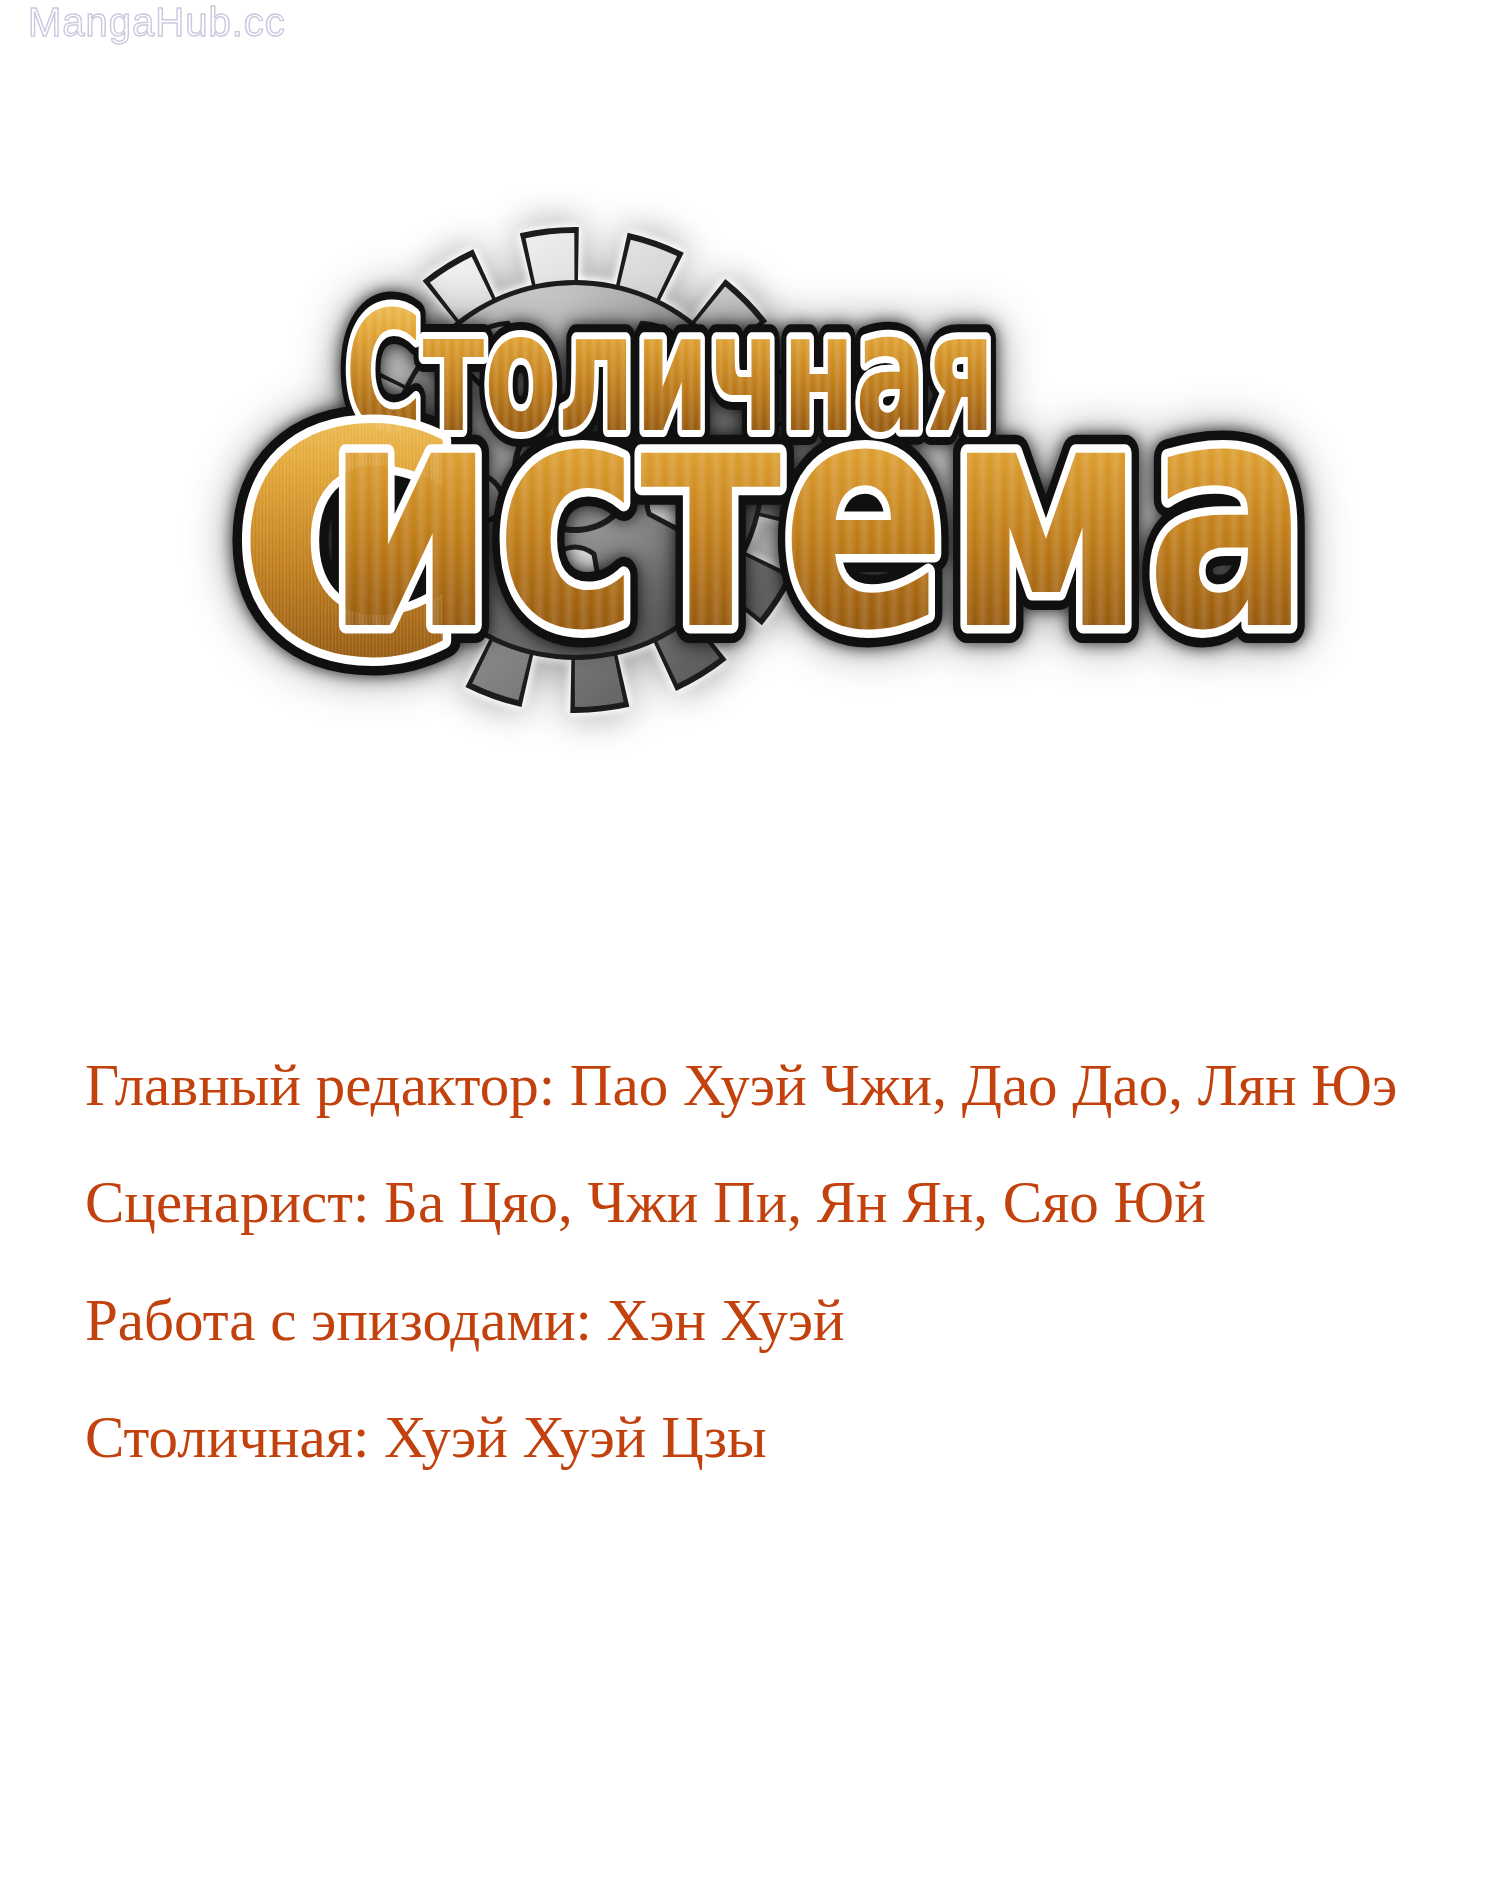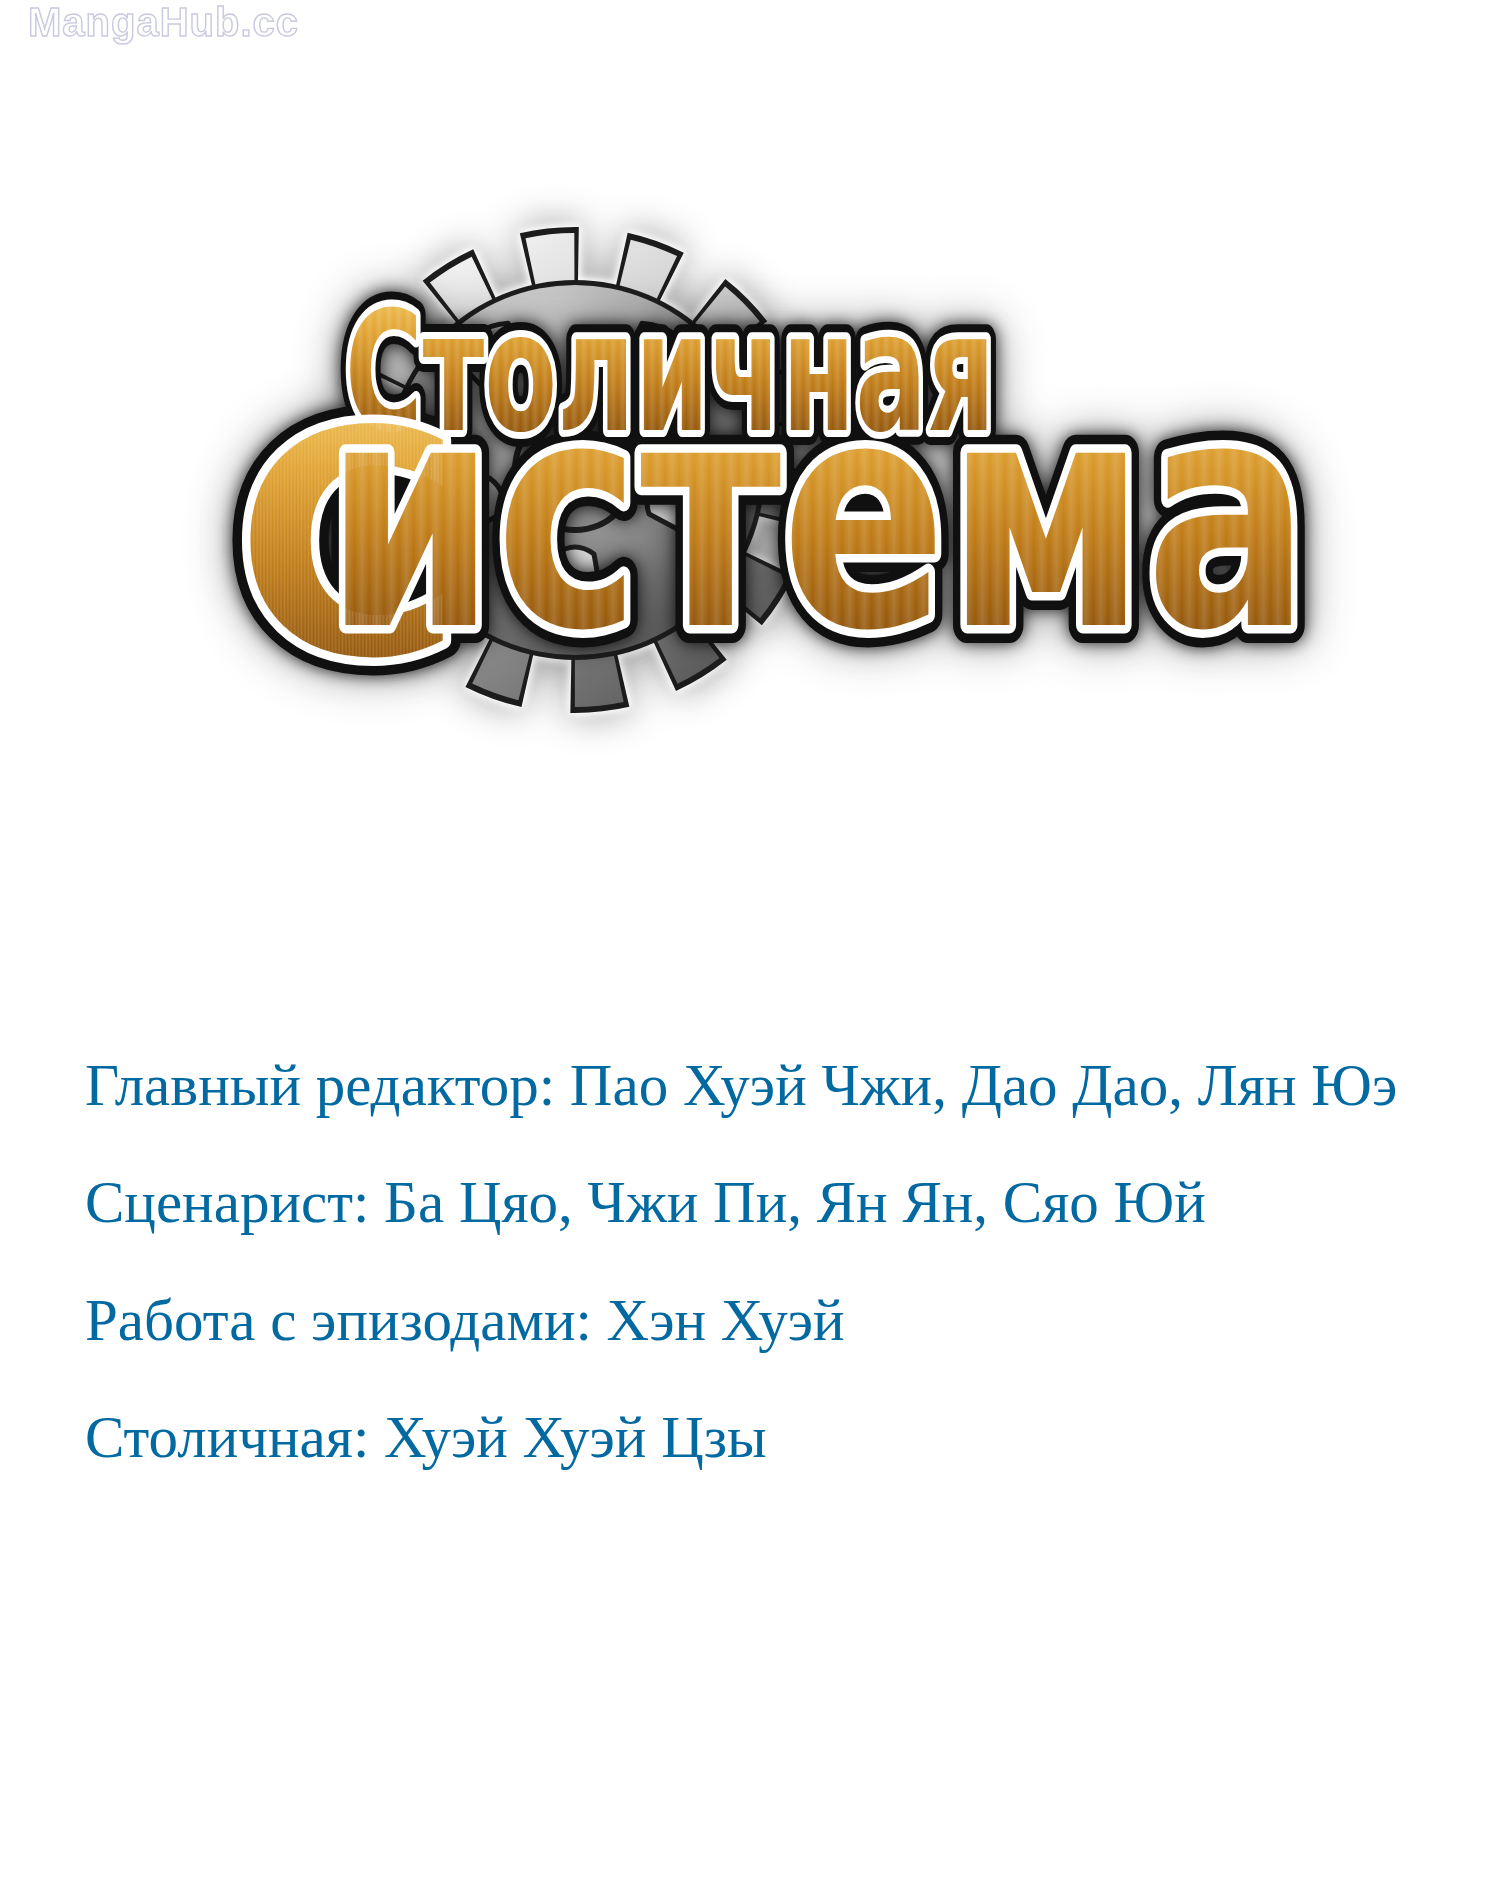--- a/index.html
+++ b/index.html
@@ -3,21 +3,21 @@
 <meta charset="utf-8">
 <style>
   html,body{margin:0;padding:0;background:#ffffff;}
   .page{
     position:relative;width:1500px;height:1891px;background:#ffffff;
     overflow:hidden;font-family:"Liberation Sans",sans-serif;
   }
   
   .watermark{
     position:absolute;left:28px;top:0px;
-    font-size:40px;font-weight:700;letter-spacing:1px;
+    font-size:40px;font-weight:400;letter-spacing:1px;
     color:transparent;-webkit-text-stroke:1.4px #c9c9df;
     font-family:"Liberation Sans",sans-serif;
   }
   
   .logo-svg{position:absolute;left:120px;top:185px;width:1280px;height:520px;overflow:visible;}
   .logo-svg text{
     font-family:"DejaVu Sans","Liberation Sans",sans-serif;
     font-weight:bold;
   }
   .l1{font-size:165px;}
@@ -28,21 +28,21 @@
   .l2i.back,.l2r.back{stroke-width:36px;}
   .front{fill:url(#goldG);stroke:#ffffff;paint-order:stroke fill;stroke-linejoin:round;stroke-linecap:round;}
   .l1.front{stroke-width:14px;}
   .l2i.front,.l2r.front{stroke-width:17px;}
   .brush{fill:url(#brushG);opacity:.22;stroke:none;}
   .glow{filter:drop-shadow(0 0 8px rgba(0,0,0,.80)) drop-shadow(0 0 22px rgba(40,40,40,.45));}
   .gearwrap{filter:drop-shadow(0 0 4px #ffffff) drop-shadow(0 0 4px #ffffff) drop-shadow(0 0 18px rgba(0,0,0,.40));}
   
   .credits{
     position:absolute;left:85px;top:1056px;
-    color:#0369a1;font-family:"Liberation Serif",serif;font-size:59px;line-height:1;
+    color:#c2410c;font-family:"Liberation Serif",serif;font-size:59px;line-height:1;
   }
   .credit-line{height:117.4px;white-space:nowrap;}
 </style>
 </head>
 <body>
 
 <div class="page">
 
   <div class="watermark">MangaHub.cc</div>
 

